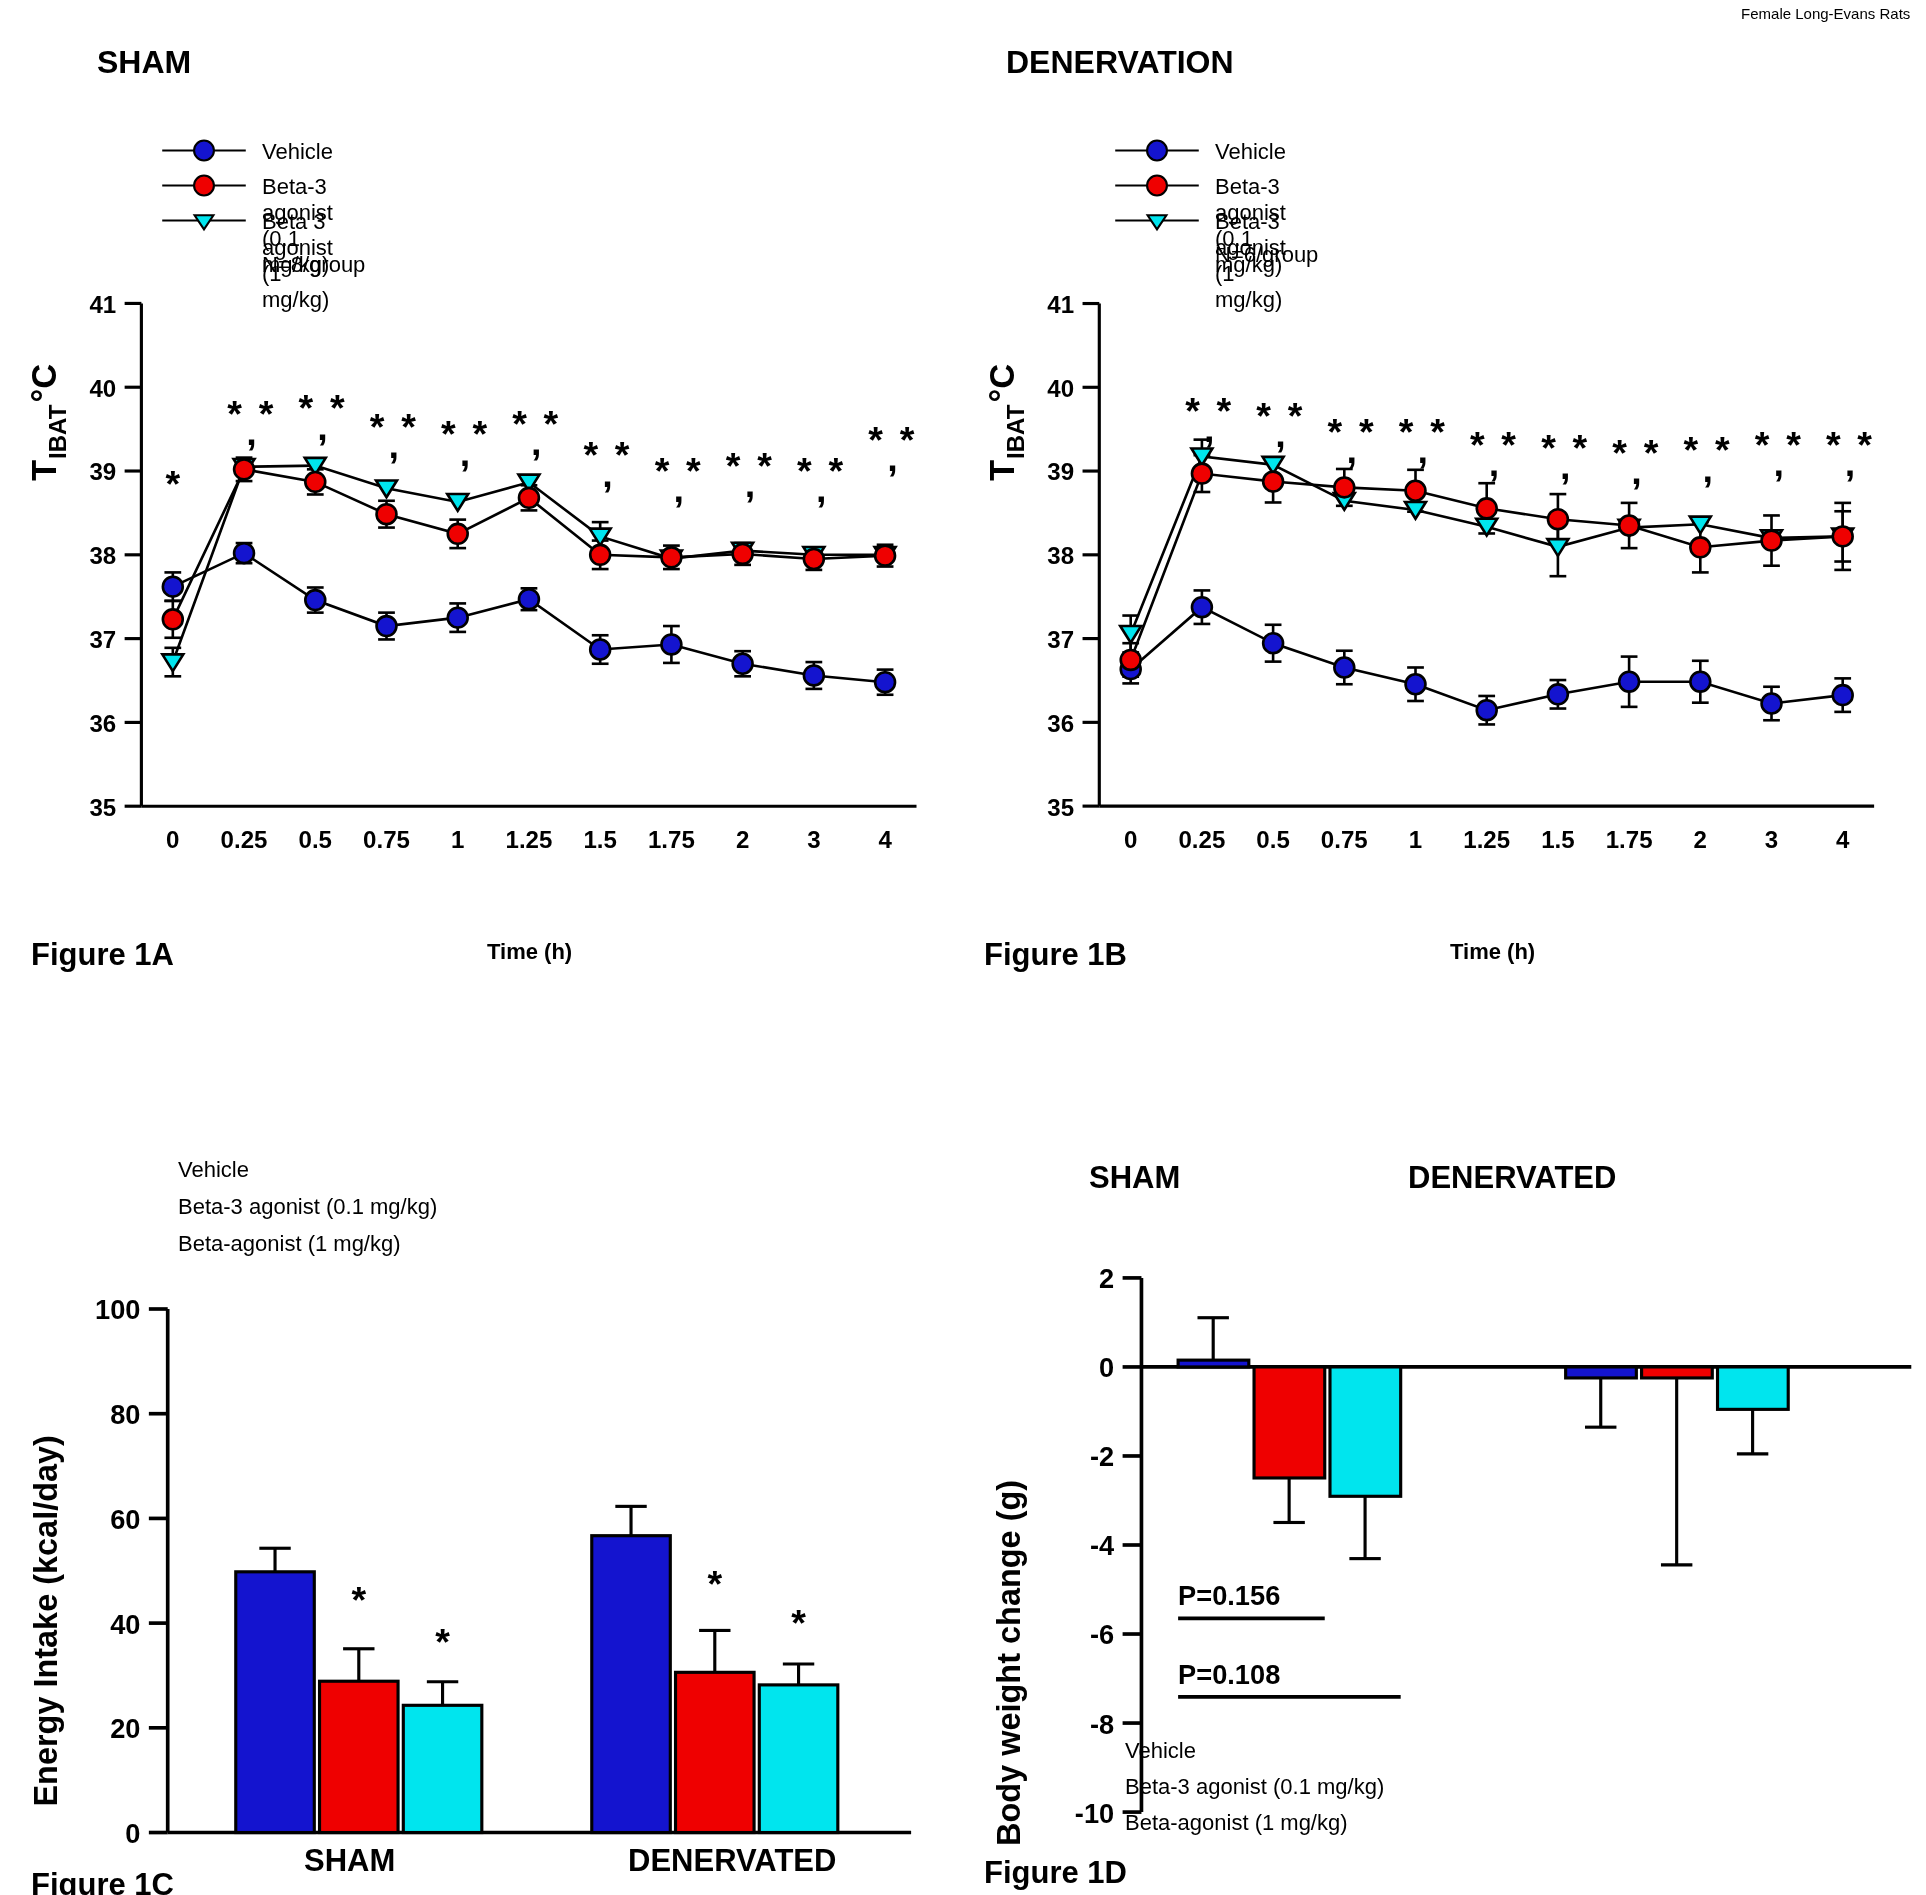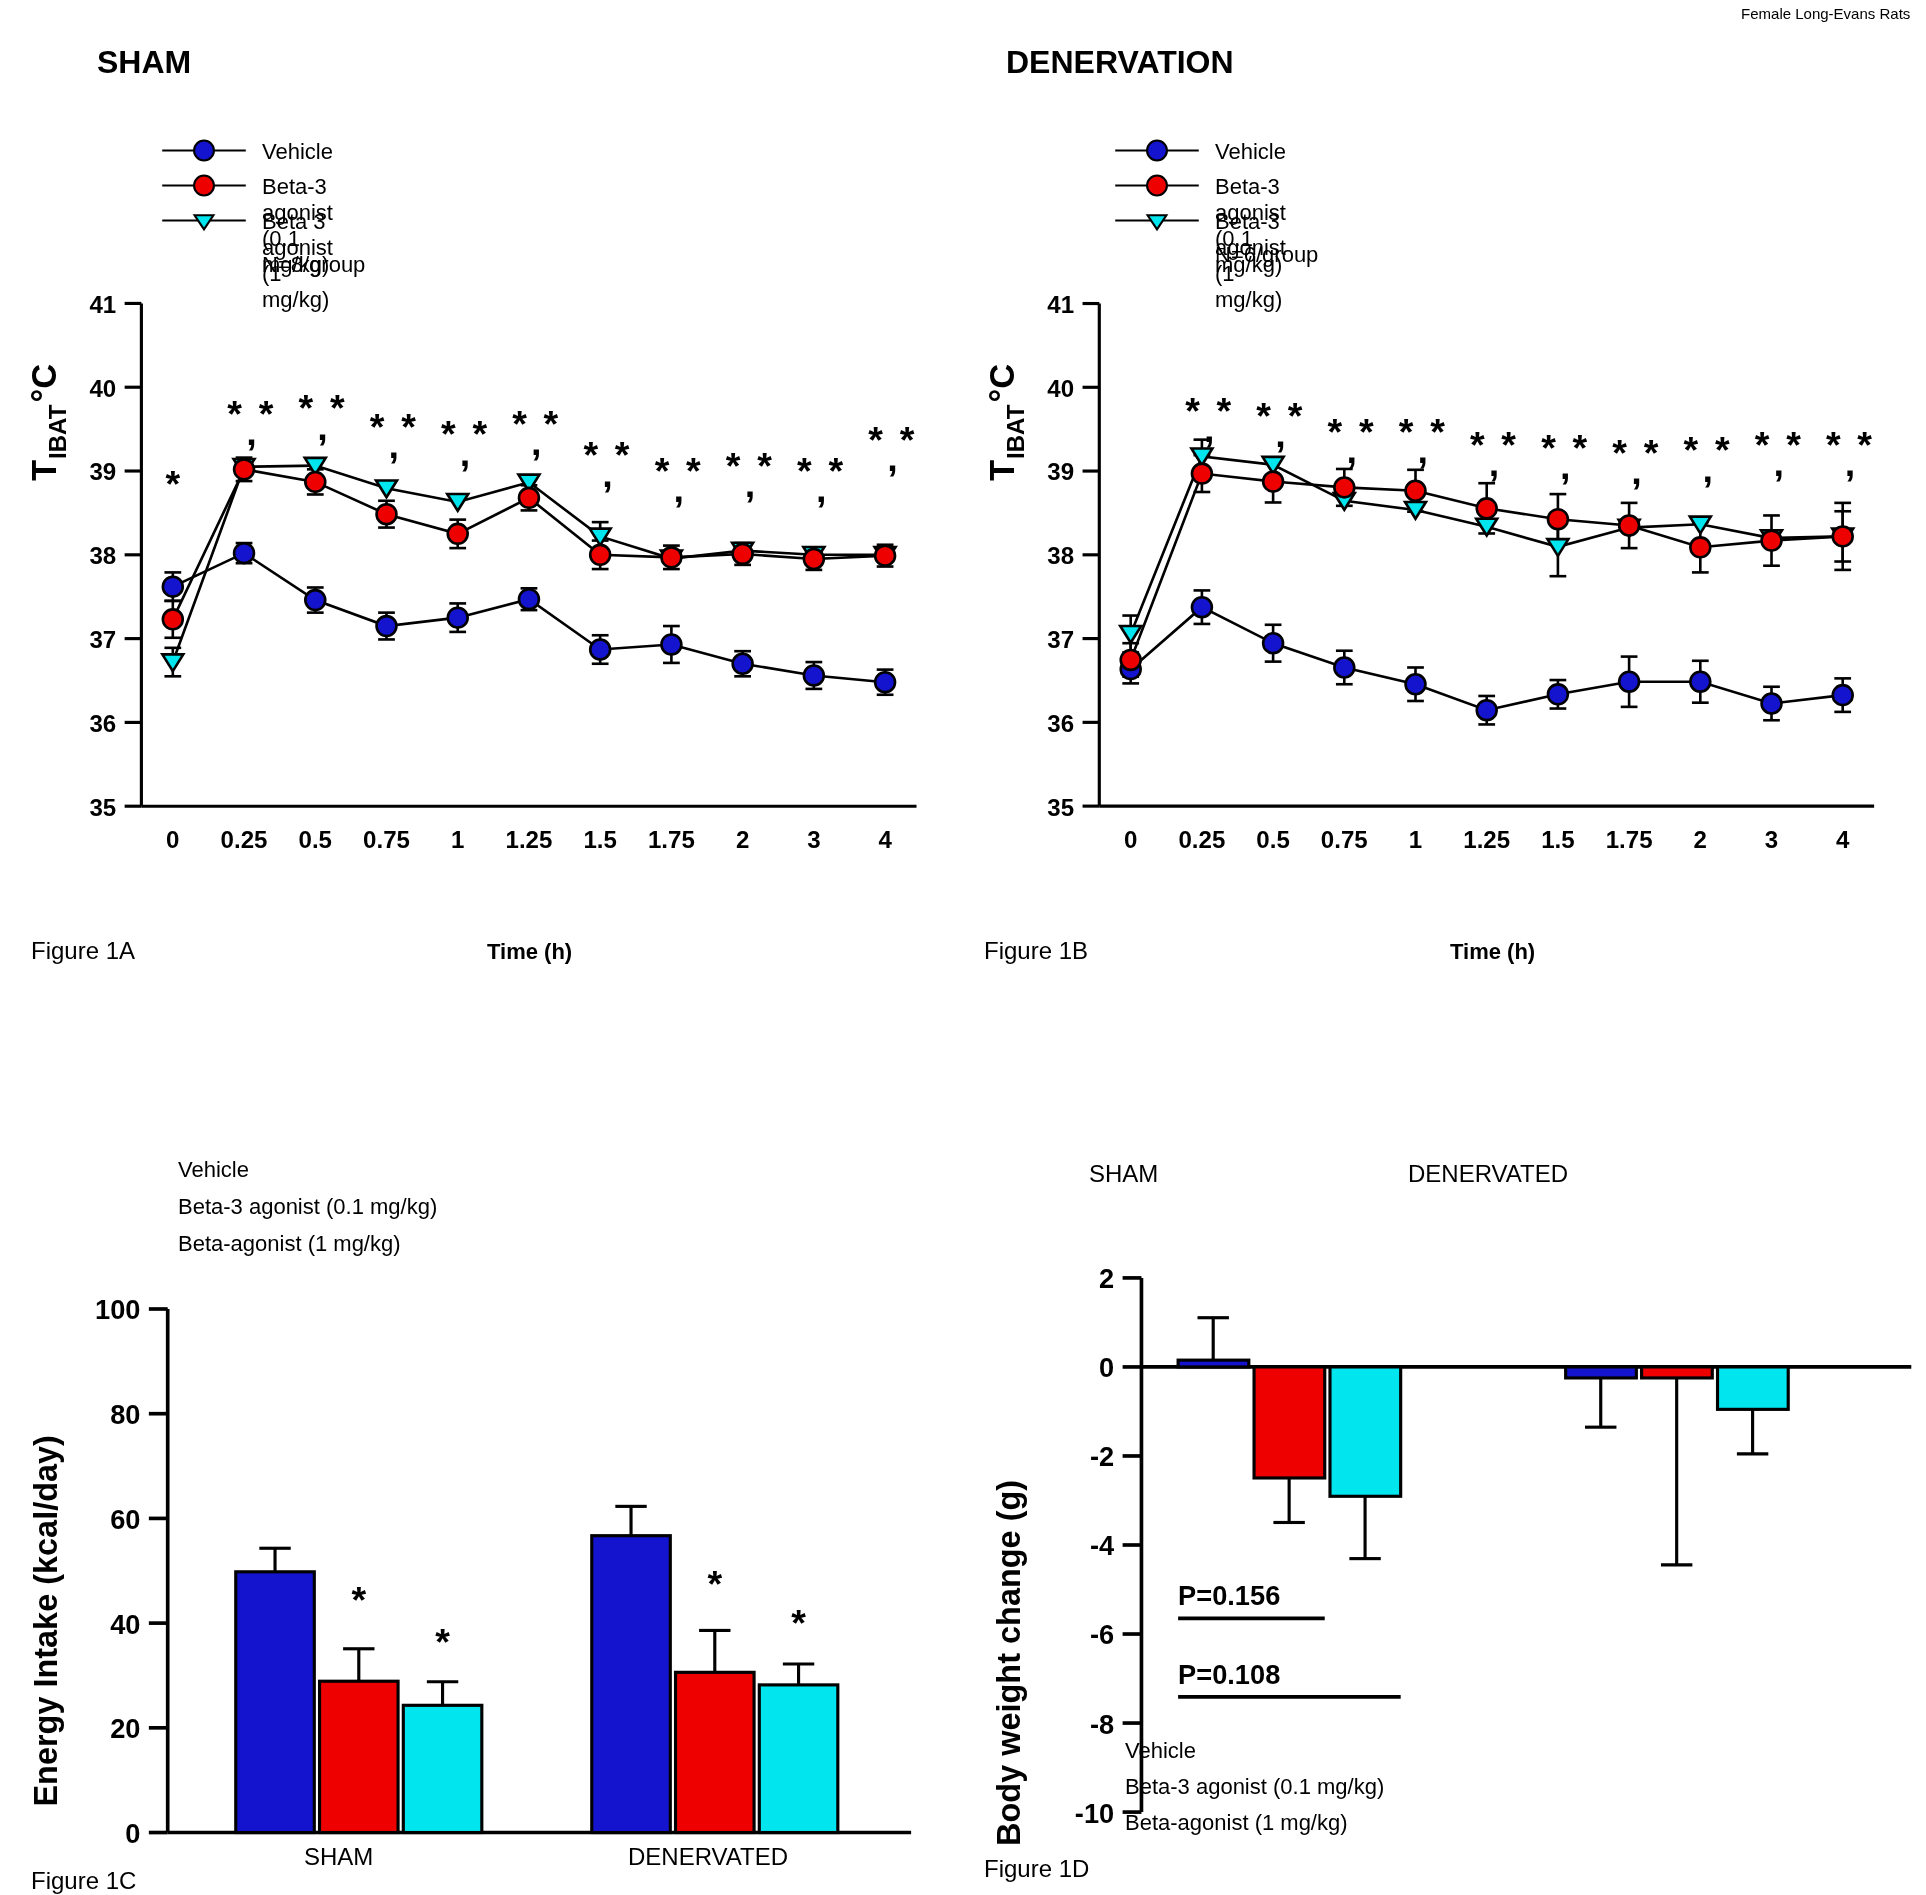--- a/index.html
+++ b/index.html
@@ -1,21 +1,21 @@
 <!DOCTYPE html>
 <html style="font-size:8.4px"><head>
 <meta charset="utf-8">
 <style>
   html,body{margin:0;padding:0;background:#ffffff;}
   body{width:1926px;height:1895px;position:relative;font-family:"Liberation Sans",sans-serif;color:#000;}
   .abs{position:absolute;}
   svg{display:block;}
   text{font-family:"Liberation Sans",sans-serif;}
   .panel-title{font-size:32px;font-weight:bold;}
-  .fig-label{font-size:24px;font-weight:normal;}
+  .fig-label{font-size:31px;font-weight:bold;}
   .hdr{font-size:15px;font-weight:normal;}
   .legend-txt{font-size:22px;}
   .axis-txt{font-size:22px;font-weight:bold;}
 </style>
 </head>
 <body>
 
 <div class="abs hdr" style="right:15.7px;top:5.2px;">Female Long-Evans Rats</div>
 
 <div class="abs" style="left:0;top:31px;width:963px;height:958px;">

